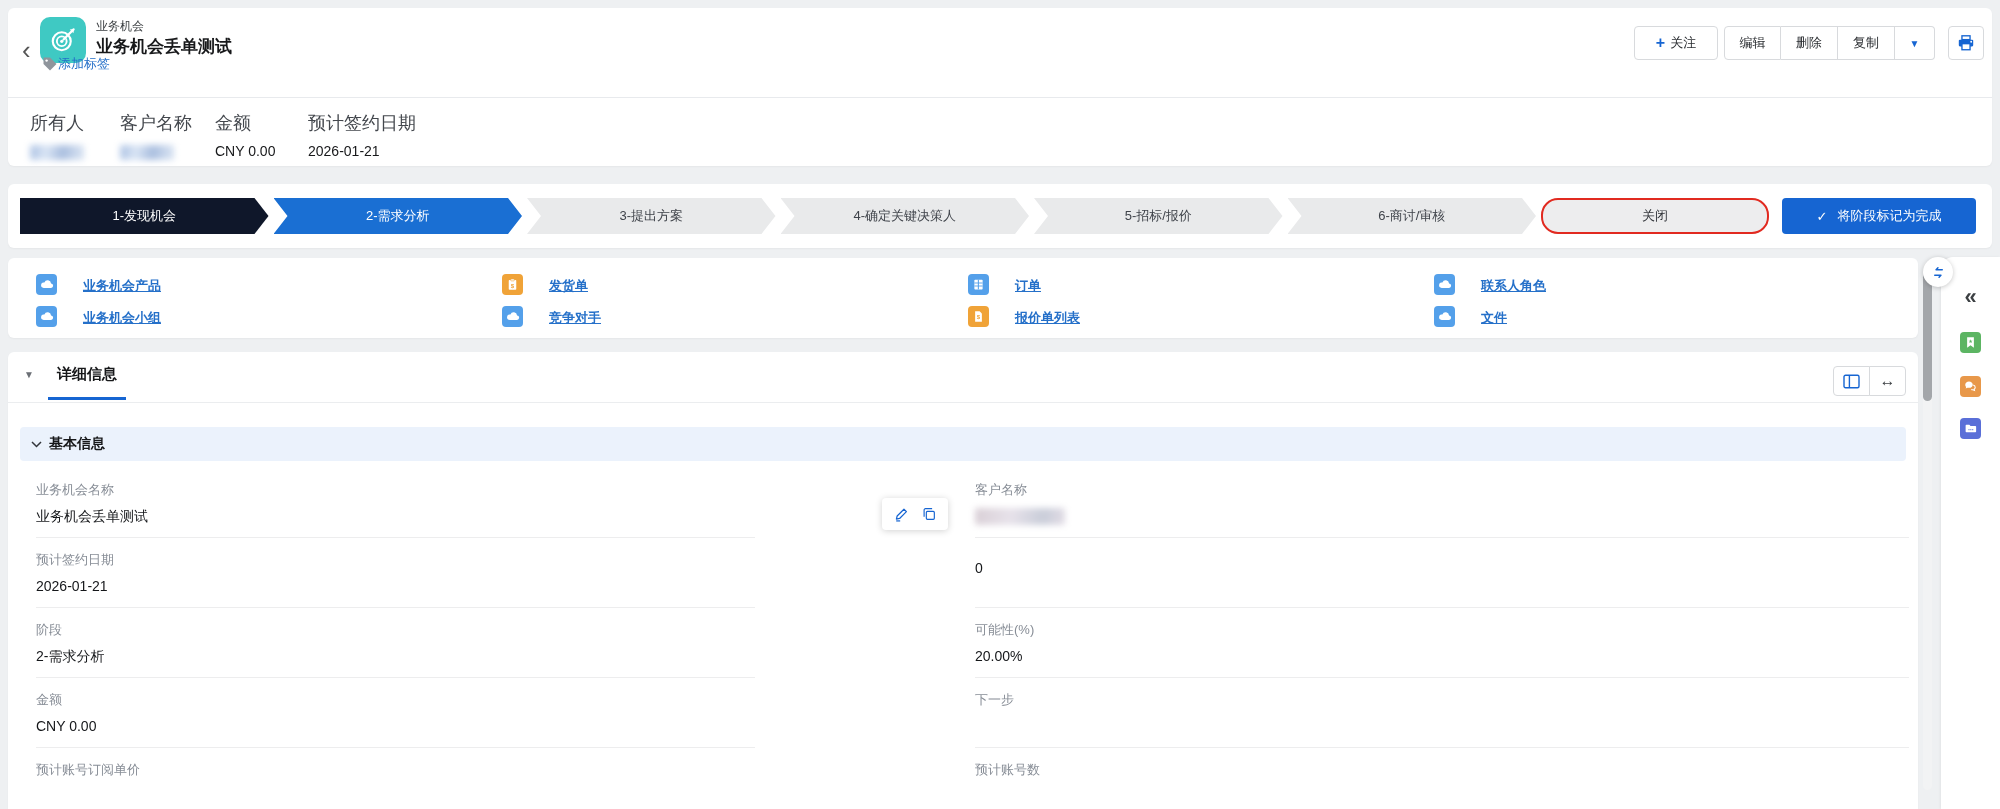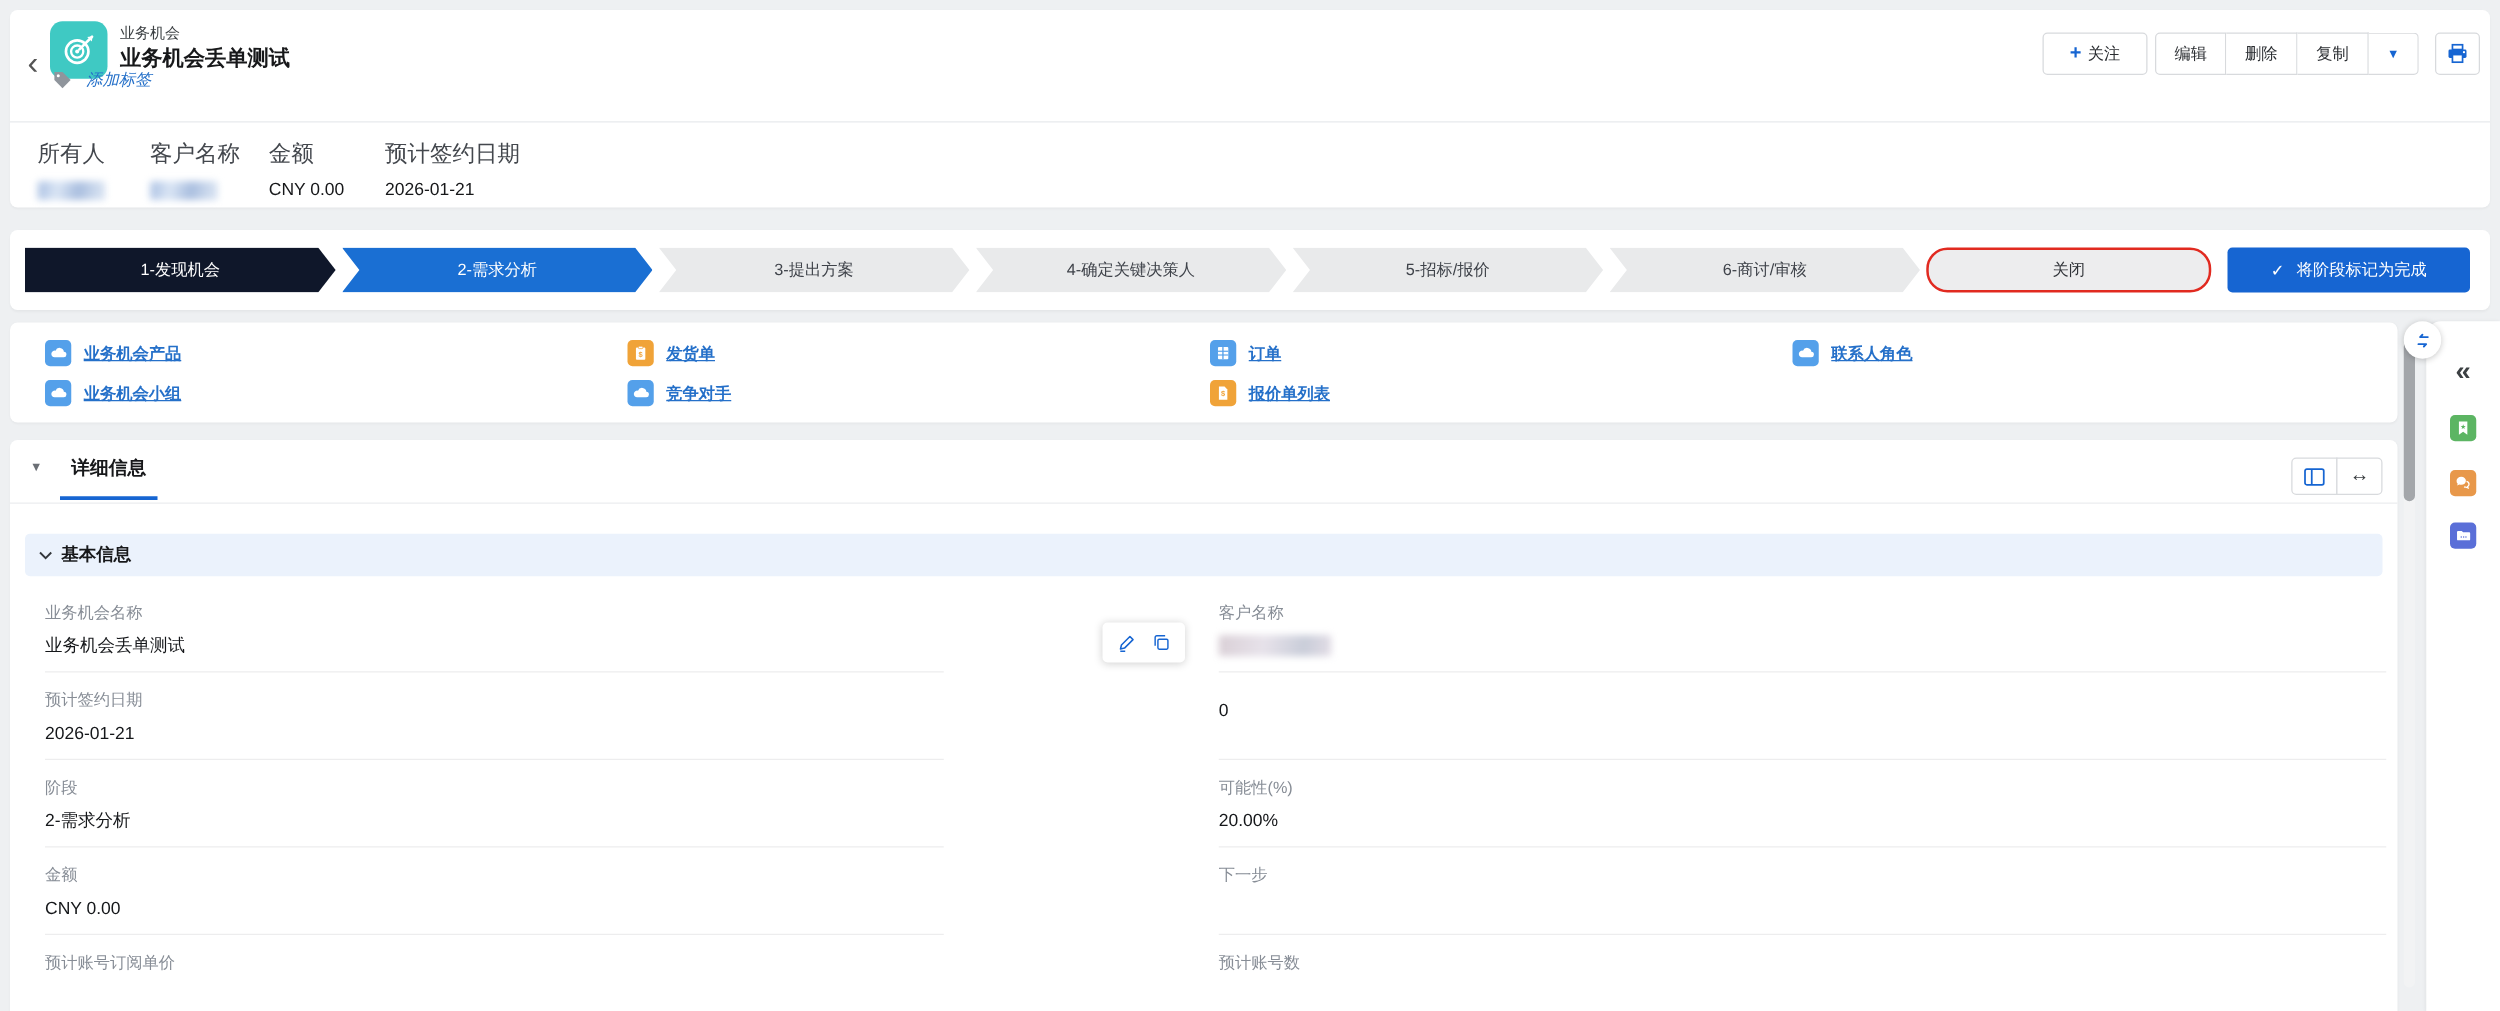--- a/index.html
+++ b/index.html
@@ -10,21 +10,21 @@
 
   
   .header-card{left:8px;top:8px;width:1984px;height:158px;}
   .header-top{position:relative;height:90px;border-bottom:1px solid #e8eaed;}
   .back-button{position:absolute;left:6px;top:22px;font-size:26px;line-height:40px;color:#555;
     background:none;border:none;cursor:pointer;padding:0 8px;}
   .logo{position:absolute;left:32px;top:9px;width:46px;height:46px;border-radius:10px;background:#3fc9c3;
     display:flex;align-items:center;justify-content:center;}
   .entity-type{position:absolute;left:88px;top:10px;font-size:12px;color:#3c4043;}
   .page-title{position:absolute;left:88px;top:27px;font-size:17px;font-weight:bold;color:#17181a;}
-  .tag-row{position:absolute;left:34px;top:47px;display:flex;align-items:center;gap:11px;font-style:italic;}
+  .tag-row{position:absolute;left:34px;top:47px;display:flex;align-items:center;gap:0;}
   .add-tag{font-size:13px;color:#2570c9;text-decoration:none;cursor:pointer;}
   .btn{background:#fff;border:1px solid #d8dadd;border-radius:4px;font-size:13px;color:#2a2d31;cursor:pointer;}
   .follow-btn{position:absolute;left:1626px;top:18px;width:84px;height:34px;display:flex;
     align-items:center;justify-content:center;gap:5px;}
   .plus-glyph{color:#1665d2;font-size:16px;font-weight:bold;}
   .btn-group{position:absolute;left:1716px;top:18px;height:34px;display:flex;}
   .btn-group button{width:57px;height:34px;background:#fff;border:1px solid #d8dadd;border-left:none;
     font-size:13px;color:#2a2d31;cursor:pointer;}
   .btn-group button:first-child{border-left:1px solid #d8dadd;border-radius:4px 0 0 4px;}
   .btn-group button.caret-btn{width:40px;border-radius:0 4px 4px 0;color:#1665d2;font-size:10px;}
@@ -48,21 +48,21 @@
   .chev.upcoming{background:#e9eaeb;color:#3f434a;}
   .close-stage{width:228px;border:2px solid #e12a20;border-radius:17px;background:#ededee;display:flex;
     align-items:center;justify-content:center;font-size:13px;color:#2f3237;cursor:pointer;}
   .complete-btn{width:194px;margin-left:8px;background:#1665d2;color:#fff;border:none;border-radius:4px;
     font-size:13px;display:flex;gap:10px;align-items:center;justify-content:center;cursor:pointer;}
   .check-glyph{font-size:13px;}
 
   
   .links-card{left:8px;top:258px;width:1910px;height:80px;}
   .links-grid{padding:12px 0 0 28px;display:grid;grid-template-columns:repeat(4,466px);row-gap:7px;}
-  .link-item{display:flex;align-items:center;gap:10px;height:25px;}
+  .link-item{display:flex;align-items:flex-end;gap:26px;height:25px;text-decoration:underline;}
   .link-icon{width:21px;height:21px;border-radius:4px;display:flex;align-items:center;justify-content:center;flex:none;}
   .blue-ic{background:#54a0ea;} .orange-ic{background:#f0a338;}
   .link-a{font-size:13px;font-weight:bold;color:#2570c9;text-decoration:underline;cursor:pointer;}
 
   
   .details-card{left:8px;top:352px;width:1910px;height:470px;border-radius:6px 6px 0 0;}
   .tab-row{position:relative;height:51px;border-bottom:1px solid #ebedef;}
   .tab-caret{position:absolute;left:16px;top:17px;font-size:10px;color:#6b6f75;cursor:pointer;}
   .tab{position:absolute;left:40px;top:13px;font-size:15px;font-weight:bold;color:#17181a;
     padding:0 9px 13px;border-bottom:3px solid #1665d2;cursor:pointer;}
@@ -253,20 +253,28 @@
       </div>
       <div class="link-item">
         <span class="link-icon orange-ic">
           <svg width="15" height="15" viewBox="0 0 20 20">
               <path d="M5.5 3h6l3 3v11h-9z" fill="#fff"></path>
               <text x="10" y="13.6" font-size="8" font-weight="bold" fill="#f0a338" text-anchor="middle">$</text>
             </svg>
         </span>
         <a class="link-a">报价单列表</a>
       </div>
+      <div class="link-item">
+        <span class="link-icon blue-ic">
+          <svg width="15" height="15" viewBox="0 0 20 20">
+              <path d="M6.3 14.5a3.6 3.6 0 1 1 .9-7.1 4.6 4.6 0 0 1 8.9 1.2 2.9 2.9 0 0 1-.4 5.9z" fill="#fff"></path>
+            </svg>
+        </span>
+        <a class="link-a">文件</a>
+      </div>
     </div>
   </section>
 
   <section class="card details-card">
     <div class="tab-row">
       <span class="tab-caret">▼</span>
       <div class="tab"><span>详细信息</span></div>
       <div class="tab-actions">
         <button>
           <svg width="17" height="15" viewBox="0 0 17 15">

